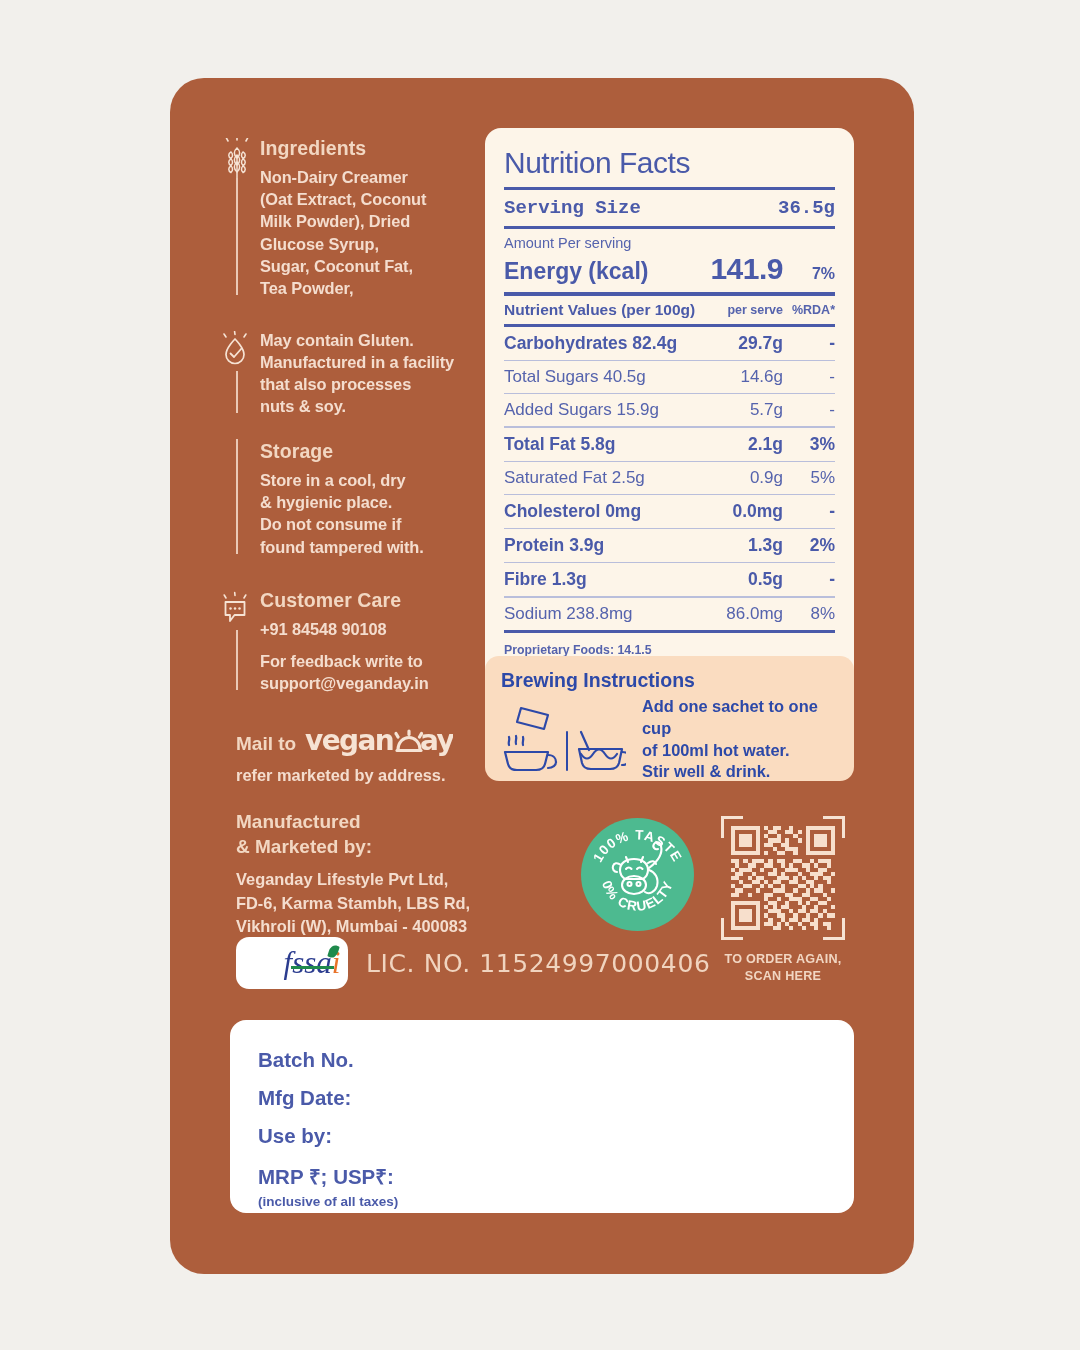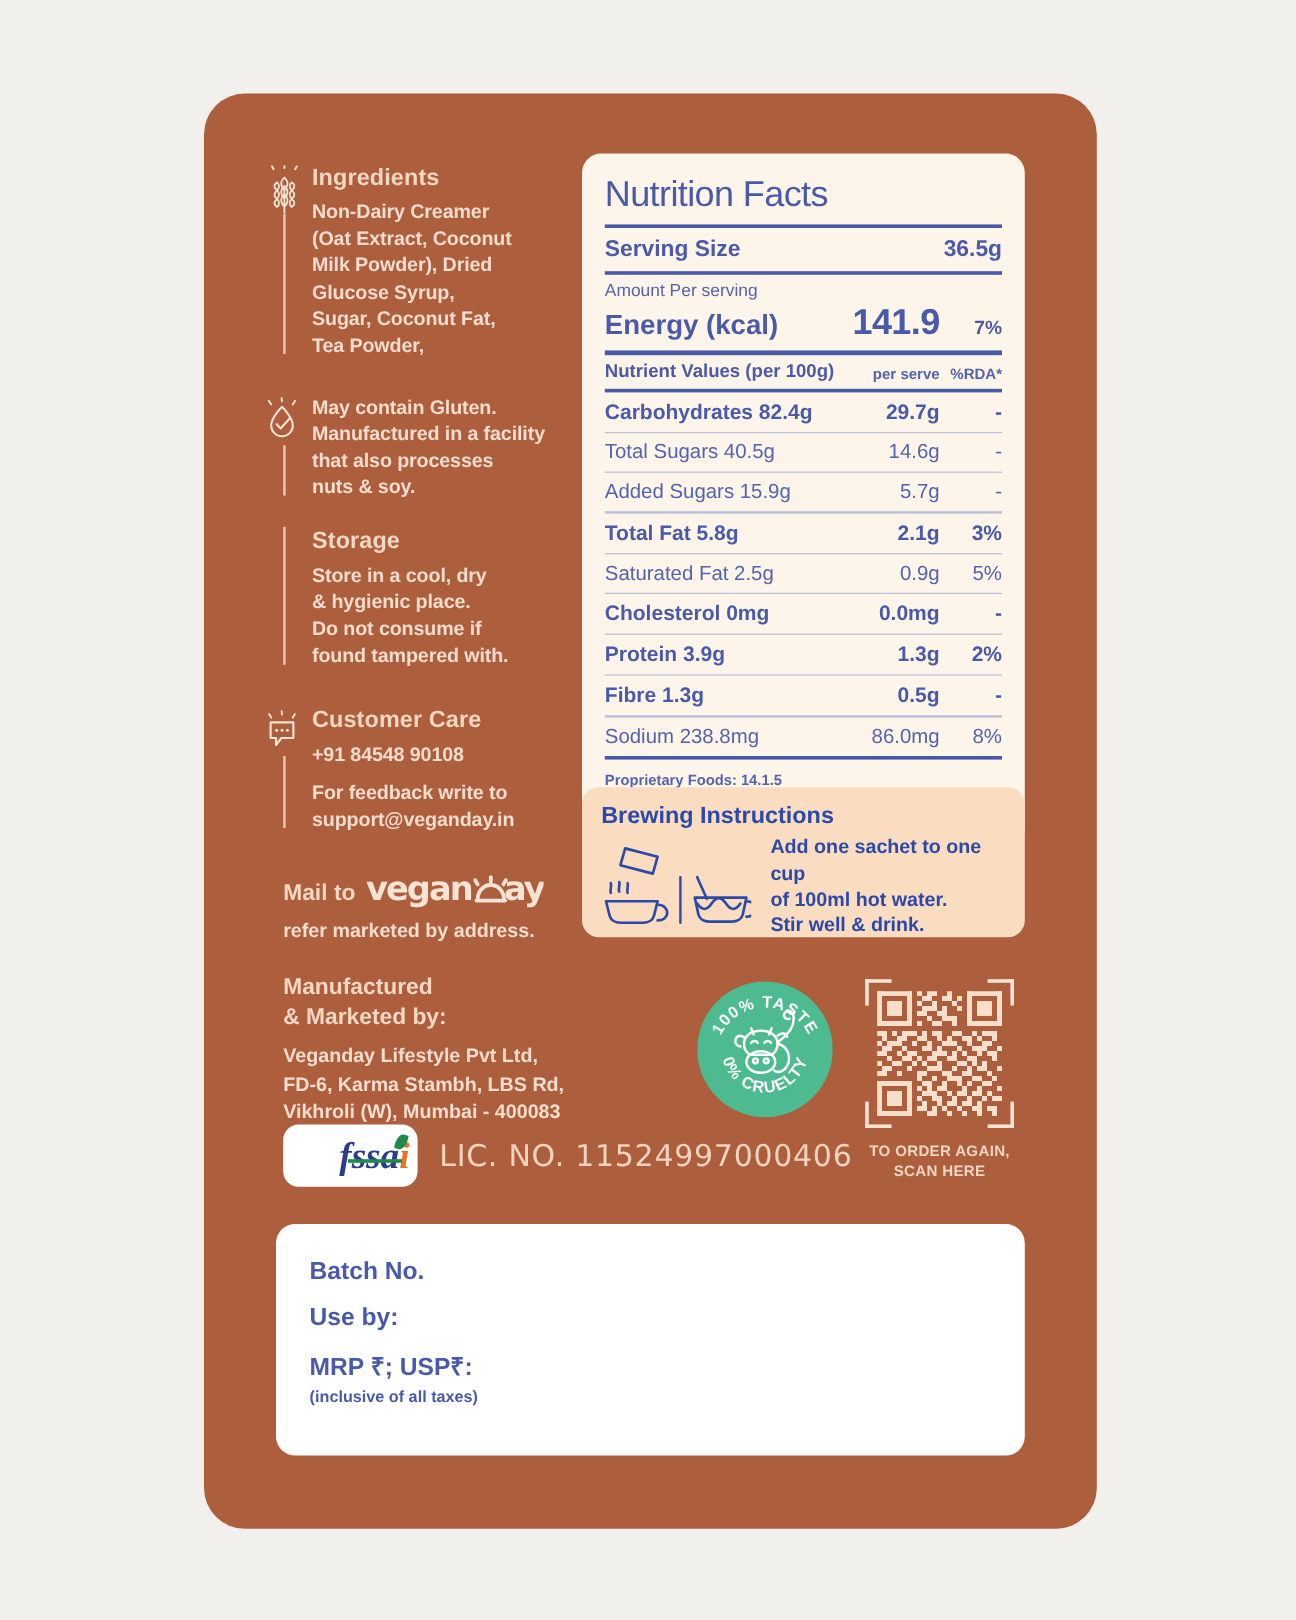--- a/index.html
+++ b/index.html
@@ -144,21 +144,21 @@
     height: 52px;
     background: #ffffff;
     border-radius: 13px;
     display: flex;
     align-items: center;
     justify-content: center;
   }
   .fssai-word {
     font-family: "Liberation Serif", serif;
     font-style: italic;
-    font-weight: bold;
+    font-weight: normal;
     font-size: 31px;
     line-height: 1;
     position: relative;
     top: -1px;
     margin-left: 40px;
   }
   .fs-f { color: #2b3c8f; }
   .fs-s { color: #2b3c8f; }
   .fs-i { color: #e8732a; }
   .fssai-underline {
@@ -249,32 +249,32 @@
     align-items: baseline;
     padding: 6px 0 6px 0;
   }
   .nf-row .nm { flex: 1; }
   .nf-row .ps { width: 86px; text-align: right; }
   .nf-row .rd { width: 52px; text-align: right; }
 
   .t-bold  { font-size: 17.5px; font-weight: bold; color: #4a5aa9; }
   .t-reg   { font-size: 17px; font-weight: normal; color: #5563ad; }
 
-  .serving-row { display:flex; align-items:baseline; padding: 7px 0 7px 0; }
+  .serving-row { display:flex; align-items:baseline; padding: 7px 0 7px 0; font-family: Liberation Mono, monospace; }
   .serving-row .lbl { flex:1; font-size: 19px; font-weight:bold; color:#4a5aa9; }
   .serving-row .val { font-size: 19px; font-weight:bold; color:#4a5aa9; }
 
   .energy-block { padding: 6px 0 6px 0; }
   .amt-label { font-size: 14.5px; color: #5563ad; font-weight: normal; margin-bottom: 1px; }
   .energy-line { display: flex; align-items: baseline; }
   .energy-line .lbl { flex: 1; font-size: 23px; font-weight: bold; color: #4a5aa9; }
   .energy-line .big { font-size: 30px; font-weight: bold; color: #4a5aa9; width: 112px; text-align: right; letter-spacing:-.5px; }
   .energy-line .pct { font-size: 16px; font-weight: bold; color: #4a5aa9; width: 52px; text-align: right; }
 
-  .hdr-row { display:flex; align-items: flex-end; padding: 5px 0 5px 0; }
+  .hdr-row { display:flex; align-items: center; padding: 5px 0 5px 0; }
   .hdr-row .nm { flex:1; font-size: 15.5px; font-weight: bold; color:#4a5aa9; }
   .hdr-row .ps { width: 86px; text-align:right; font-size:12.5px; font-weight:bold; color:#5563ad; }
   .hdr-row .rd { width: 52px; text-align:right; font-size:12.5px; font-weight:bold; color:#5563ad; }
 
   .nf-foot {
     font-size: 12.3px;
     font-weight: bold;
     color: #5563ad;
     line-height: 1.37;
     padding-top: 9px;
@@ -804,19 +804,20 @@
         <div class="brew-text">
           <div>Add one sachet to one cup</div>
           <div>of 100ml hot water.</div>
           <div>Stir well &amp; drink.</div>
         </div>
       </div>
     </div>
 
     <div class="batch">
       <div class="batch-line">Batch No.</div>
+      <div class="batch-line">Mfg Date:</div>
       <div class="batch-line">Use by:</div>
       <div class="batch-line">MRP ₹; USP₹:</div>
       <div class="batch-sub">(inclusive of all taxes)</div>
     </div>
 
   </div>
 </div>
 
 </body></html>

